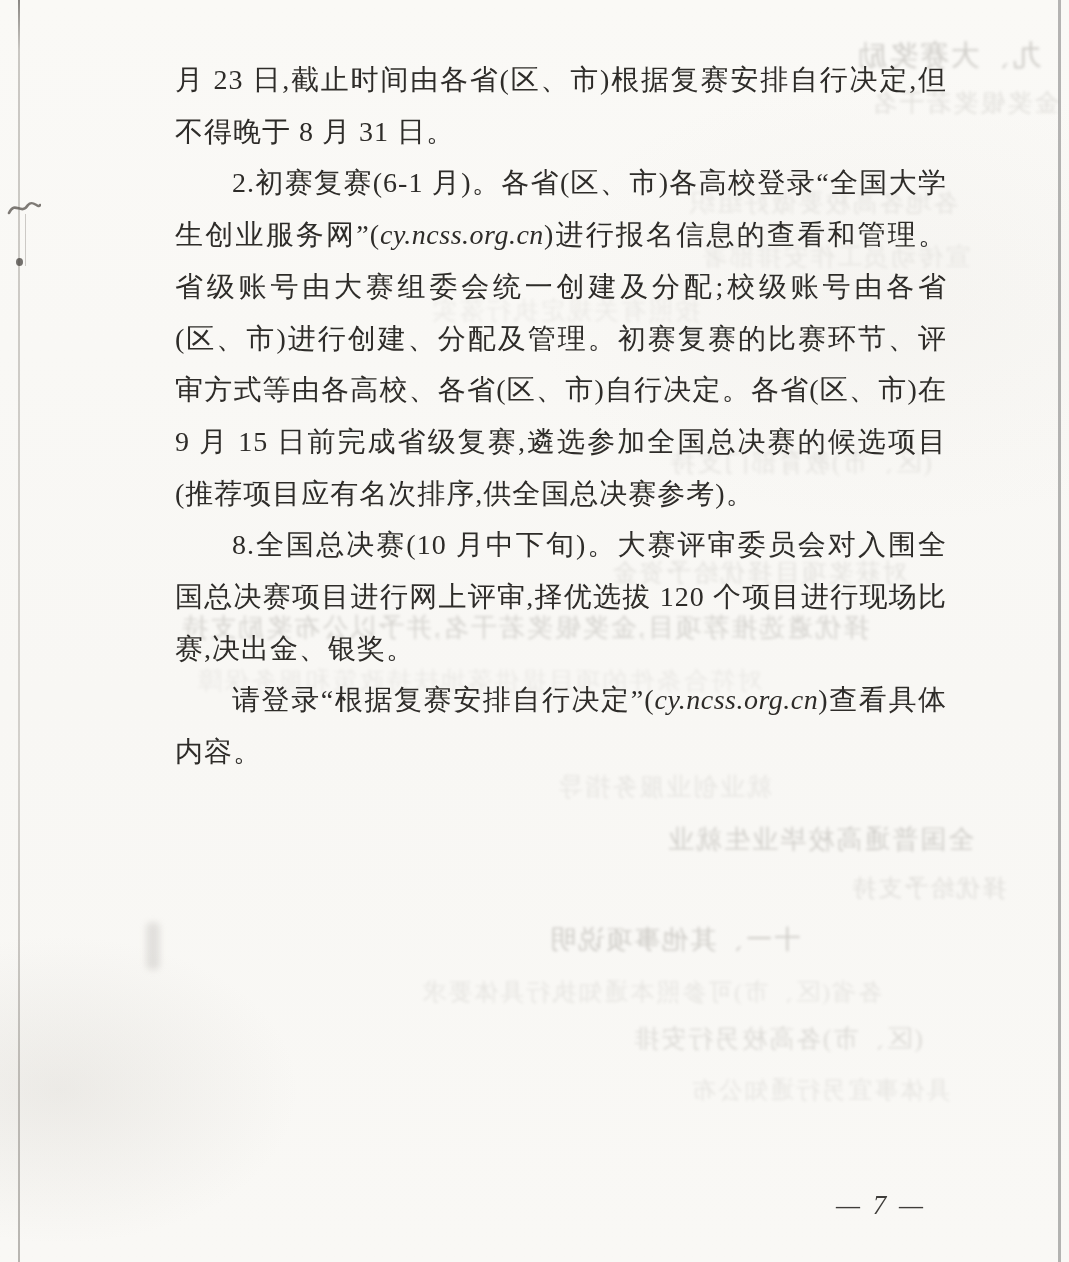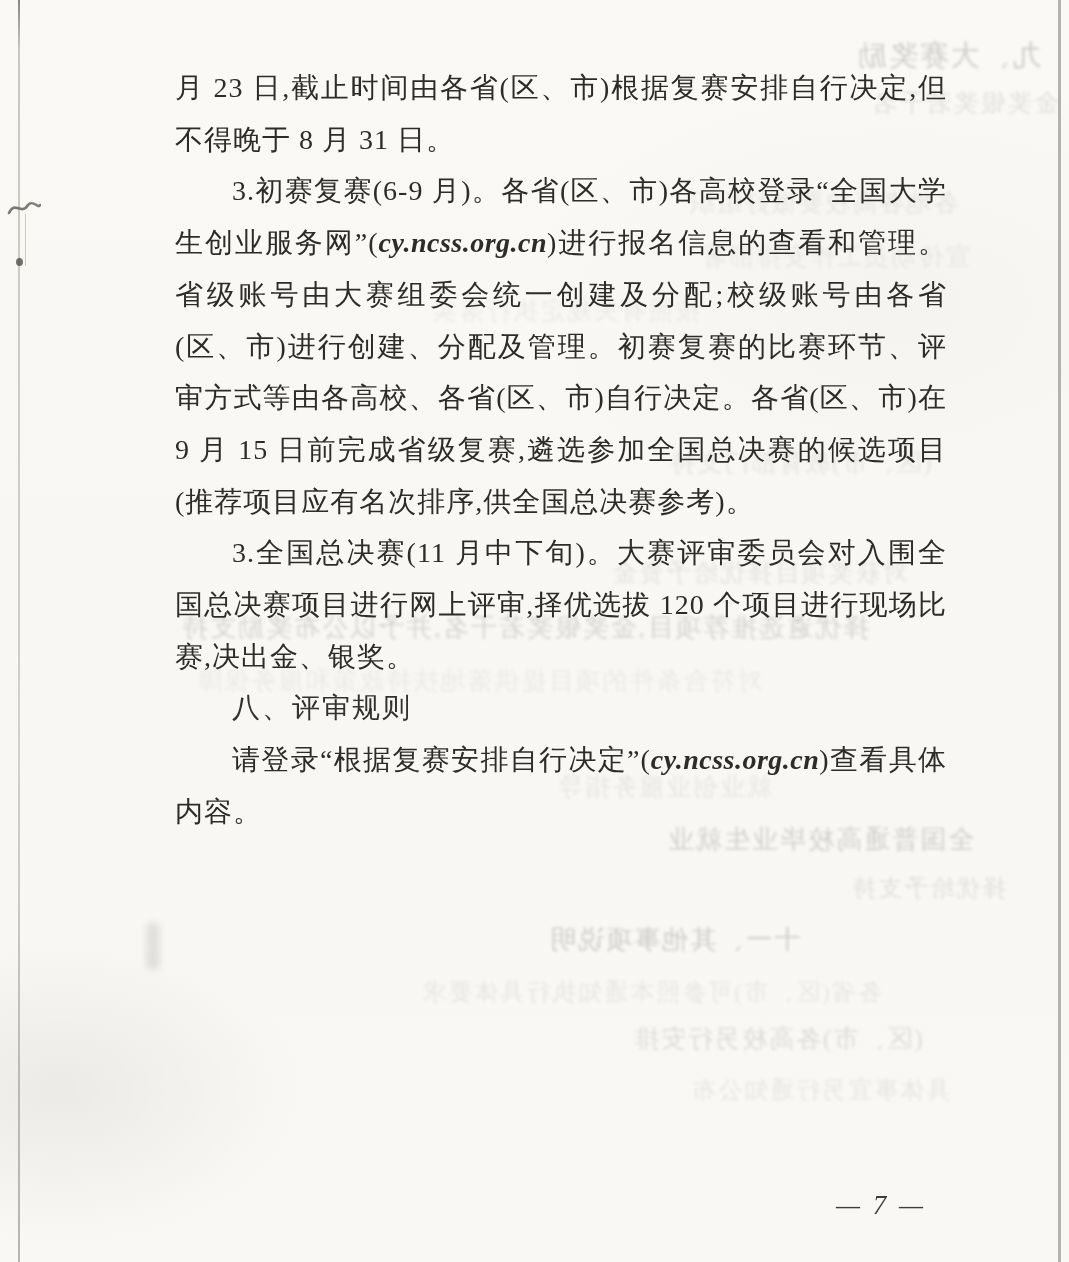--- a/index.html
+++ b/index.html
@@ -45,34 +45,34 @@
   .g9{left:556px;top:770px;font-size:25px;opacity:.12;}
   .g10{left:666px;top:822px;font-size:26px;opacity:.28;}
   .g11{left:850px;top:872px;font-size:24px;opacity:.16;}
   .g12{left:548px;top:922px;font-size:26px;opacity:.30;}
   .g13{left:420px;top:976px;font-size:24px;opacity:.12;}
   .g14{left:632px;top:1022px;font-size:25px;opacity:.20;}
   .g15{left:690px;top:1074px;font-size:24px;opacity:.12;}
 
   
   .content{
-    position:absolute;left:175px;top:62px;width:772px;
+    position:absolute;left:175px;top:54px;width:772px;
     font-size:28px;line-height:51.7px;letter-spacing:1px;
     text-align:justify;
     color:#2e2c29;
   }
   .content p,.content h2{margin:0;padding:0;font-weight:400;}
   .para{overflow-wrap:anywhere;}
   .indent{text-indent:57px;}
   .heading{
     font-family:"Liberation Sans","DejaVu Sans",sans-serif;
     font-weight:700;text-indent:57px;font-size:28px;letter-spacing:2px;
     color:#33312e;
   }
-  .latin{font-style:italic;letter-spacing:0.5px;font-weight:bold;}
+  .latin{font-style:italic;letter-spacing:0.5px;}
 
   .page-number{
     position:absolute;left:806px;top:1190px;width:150px;
     text-align:center;font-size:27px;font-style:italic;
     letter-spacing:3px;color:#3f3d3a;
   }
 </style>
 </head>
 <body>
 
@@ -103,26 +103,25 @@
   <svg class="squiggle" width="34" height="22" viewBox="0 0 34 22">
     <path d="M2,16 C8,3 14,19 21,8 C26,2 31,12 33,8" fill="none" stroke="rgba(95,90,85,.8)" stroke-width="2.6" stroke-linecap="round"></path>
   </svg>
   <div class="ink-dot"></div>
   <div class="smudge"></div>
 
   <main class="content">
 
     <p class="para">月 23 日,截止时间由各省(区、市)根据复赛安排自行决定,但不得晚于 8 月 31 日。</p>
 
-    <p class="para indent"><span>3.初赛复赛(6-9 月)。各省(区、市)各高校登录“全国大学生创业服务网”(</span><span class="latin">cy.ncss.org.cn</span><span>)进行报名信息的查看和管理。省级账号由大赛组委会统一创建及分配;校级账号由各省(区、市)进行创建、分配及管理。初赛复赛的比赛环节、评审方式等由各高校、各省(区、市)自行决定。各省(区、市)在 9 月 15 日前完成省级复赛,遴选参加全国总决赛的候选项目(推荐项目应有名次排序,供全国总决赛参考)。</span></p>
+    <p class="para indent"><span>2.初赛复赛(6-1 月)。各省(区、市)各高校登录“全国大学生创业服务网”(</span><span class="latin">cy.ncss.org.cn</span><span>)进行报名信息的查看和管理。省级账号由大赛组委会统一创建及分配;校级账号由各省(区、市)进行创建、分配及管理。初赛复赛的比赛环节、评审方式等由各高校、各省(区、市)自行决定。各省(区、市)在 9 月 15 日前完成省级复赛,遴选参加全国总决赛的候选项目(推荐项目应有名次排序,供全国总决赛参考)。</span></p>
 
-    <p class="para indent">3.全国总决赛(11 月中下旬)。大赛评审委员会对入围全国总决赛项目进行网上评审,择优选拔 120 个项目进行现场比赛,决出金、银奖。</p>
+    <p class="para indent">8.全国总决赛(10 月中下旬)。大赛评审委员会对入围全国总决赛项目进行网上评审,择优选拔 120 个项目进行现场比赛,决出金、银奖。</p>
 
 
-    <h2 class="heading">八、评审规则</h2>
 
     <p class="para indent"><span>请登录“根据复赛安排自行决定”(</span><span class="latin">cy.ncss.org.cn</span><span>)查看具体内容。</span></p>
 
   </main>
 
   <div class="page-number">— 7 —</div>
 
 </div>
 
 </body></html>

